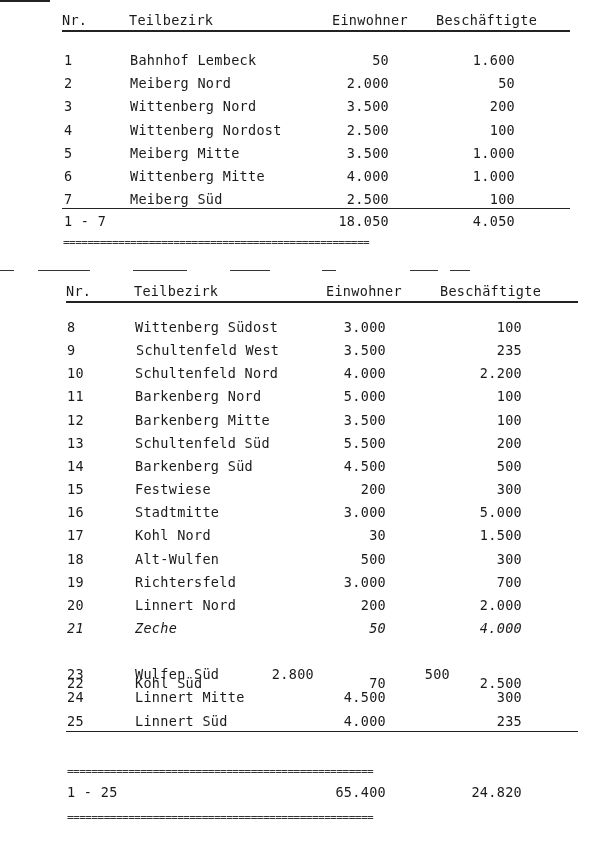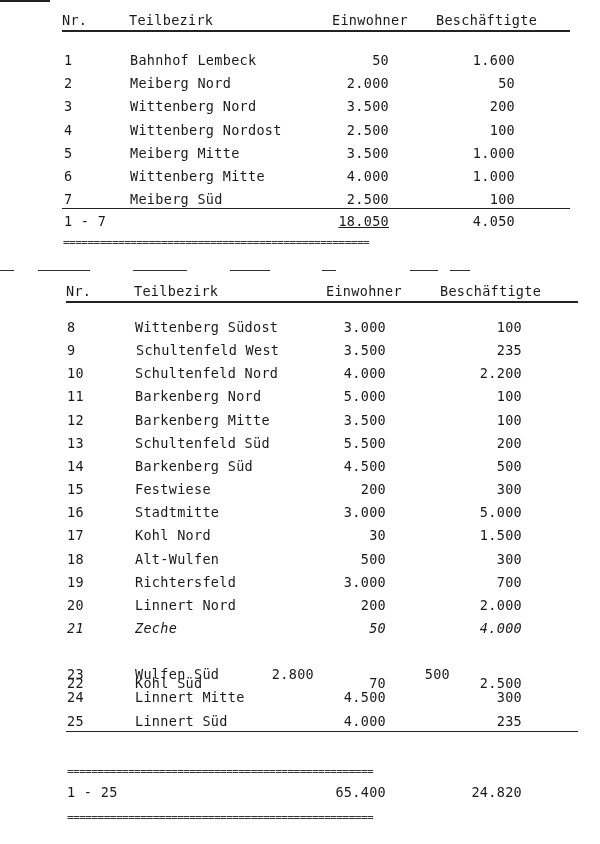--- a/index.html
+++ b/index.html
@@ -69,21 +69,21 @@
         <div class="row" style="left: 0px; width: 600px; top: 191.2px;">
           <span class="cell" style="left:64px">7</span>
           <span class="cell" style="left:130px">Meiberg Süd</span>
           <span class="cell r" style="right:211px">2.500</span>
           <span class="cell r" style="right:85px">100</span>
         </div>
       </div>
     <div class="rule" style="left:62px;top:208px;width:508px;"></div>
     <div class="row" style="left:0;top:213px;width:600px;">
       <span class="cell" style="left:64px;">1 - 7</span>
-      <span class="cell r" style="right:211px;text-decoration:underline;">18.050</span>
+      <span class="cell r" style="right:211px;">18.050</span>
       <span class="cell r" style="right:85px;">4.050</span>
     </div>
     <div class="dbl" style="left:63px;top:236px;width:508px;">==================================================</div>
   </div>
 
   <div class="dash" style="left:0;top:270px;width:14px;"></div>
   <div class="dash" style="left:38px;top:270px;width:52px;"></div>
   <div class="dash" style="left:133px;top:270px;width:54px;"></div>
   <div class="dash" style="left:230px;top:270px;width:40px;"></div>
   <div class="dash" style="left:322px;top:270px;width:14px;"></div>

